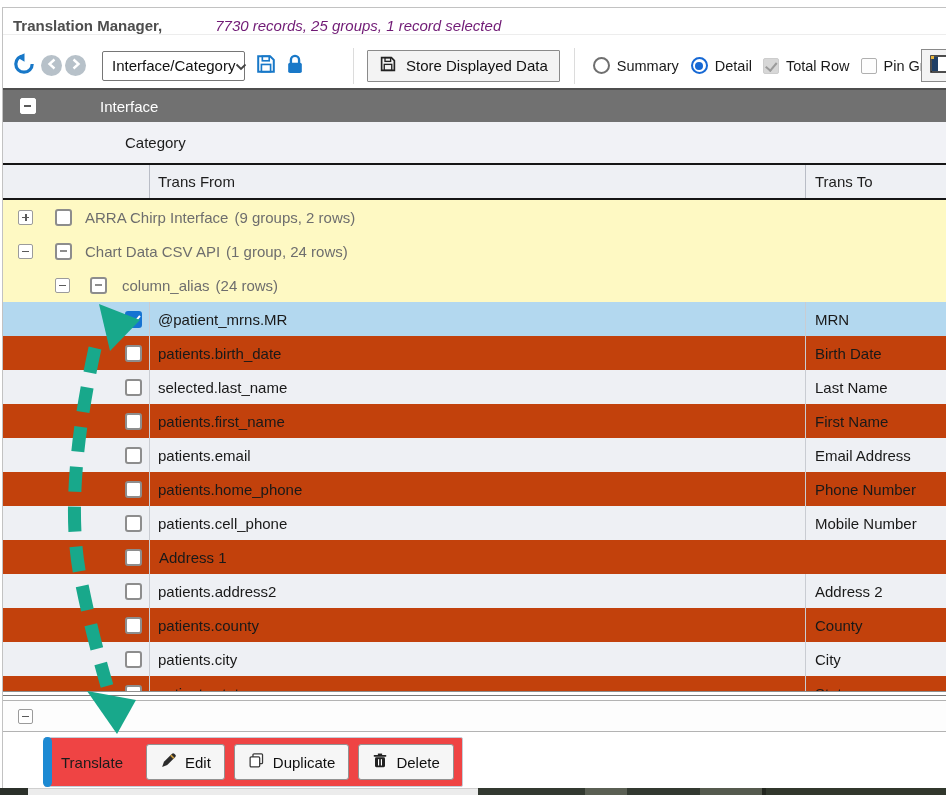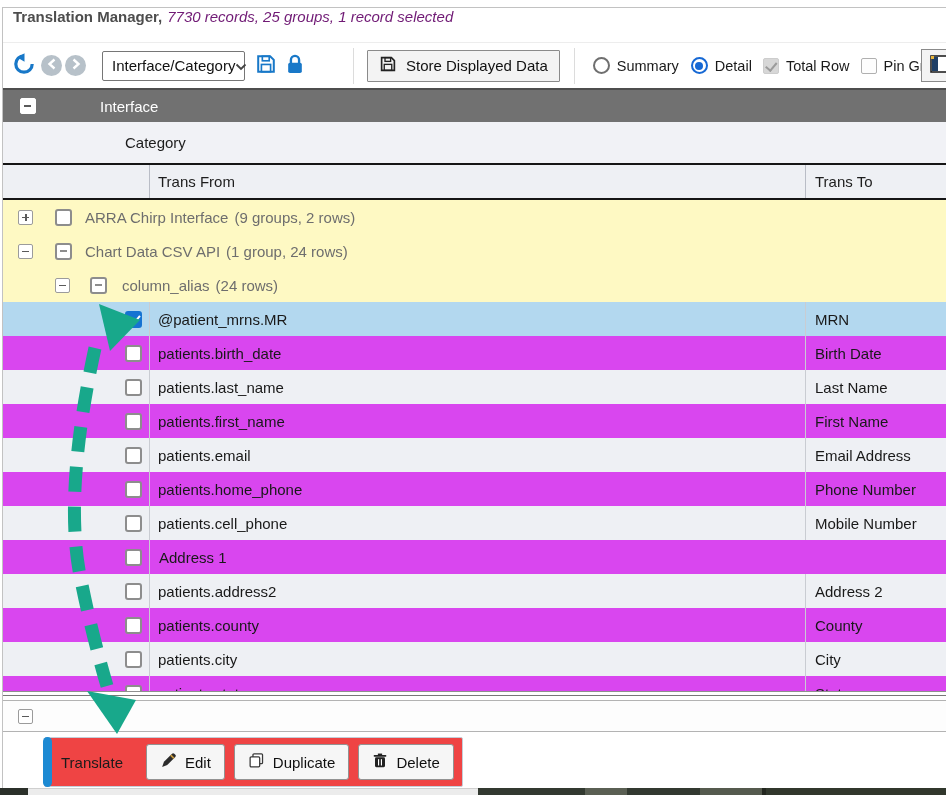--- a/index.html
+++ b/index.html
@@ -2,23 +2,23 @@
 <html><head>
 <meta charset="utf-8">
 <style>
   * { margin:0; padding:0; box-sizing:border-box; }
   body { width:946px; height:795px; position:relative; overflow:hidden; background:#fff;
          font-family:"Liberation Sans","DejaVu Sans",sans-serif; }
   .frame { position:absolute; left:2px; top:7px; width:944px; height:781px;
            border-left:1px solid #c2c2c2; border-top:1px solid #c2c2c2; pointer-events:none; }
 
   
-  .titlebar { position:absolute; left:3px; top:8px; width:943px; height:35px;
-              display:flex; align-items:flex-start; padding-left:10px; border-bottom:1px solid #ededed;
-              font-size:15px; }
+  .titlebar { position:absolute; left:3px; top:0; width:943px; height:35px;
+              display:flex; align-items:flex-end; padding-left:10px; border-bottom:1px solid #ededed;
+              font-size:15px;gap:48px; }
   .tt-b { font-weight:bold; color:#4d4d4d; }
   .tt-m { color:#701a75; margin-left:5px;font-style:italic; }
 
   
   .toolbar { position:absolute; left:3px; top:43px; width:943px; height:45px;
              display:flex; align-items:center; font-size:15px; color:#1a1a1a; }
   .icon-btn { display:flex; align-items:center; justify-content:center; flex:none; cursor:pointer; background:none; border:none; padding:0; }
   .navc { width:21px; height:21px; border-radius:50%; background:#b7c1c9;
           display:flex; align-items:center; justify-content:center; flex:none; }
   .sel { display:flex; align-items:center; justify-content:space-between; width:143px; height:30px;
@@ -63,21 +63,21 @@
           border-bottom:1px solid #8f8f8f; background:#fff; }
   .grid2 { position:absolute; left:3px; top:695px; width:943px; border-top:1px solid #777; }
   .trow { display:flex; height:34px; align-items:center; color:#6e6e6e; font-size:15px; background:#fef9c3; }
   .trow .tg { margin-left:15px; }
   .trow .cb { margin-left:22px; }
   .trow.lvl1 .tg { margin-left:52px; }
   .trow.lvl1 .cb { margin-left:20px; }
   .tlabel { margin-left:13px; }
   .trow.lvl1 .tlabel { margin-left:15px; }
   .tmeta { margin-left:6px; }
-  .drow { display:flex; height:34px; align-items:stretch; background:#d946ef; }
+  .drow { display:flex; height:34px; align-items:stretch; background:#c2410c; }
   .drow.alt { background:#eef0f4; }
   .drow.selected { background:#b3d8ef; }
   .c1 { width:147px; border-right:1px solid #c9ccd2; display:flex; align-items:center; flex:none; }
   .c1 .cb { margin-left:122px; }
   .c2 { width:656px; border-right:1px solid #c9ccd2; display:flex; align-items:center;
         padding-left:8px; font-size:15px; color:#191919; flex:none; }
   .c3 { flex:1; display:flex; align-items:center; padding-left:9px; font-size:15px; color:#191919; }
 
   
   .tg { width:15px; height:15px; border:1px solid #9b9b9b; background:#fff; position:relative;
@@ -275,21 +275,21 @@
       </div>
     <div class="c3">
         <span>Birth Date</span>
       </div>
   </div>
   <div class="drow alt">
     <div class="c1">
         <span class="cb"></span>
       </div>
     <div class="c2">
-        <span>patients.last_name</span>
+        <span>selected.last_name</span>
       </div>
     <div class="c3">
         <span>Last Name</span>
       </div>
   </div>
   <div class="drow">
     <div class="c1">
         <span class="cb"></span>
       </div>
     <div class="c2">

